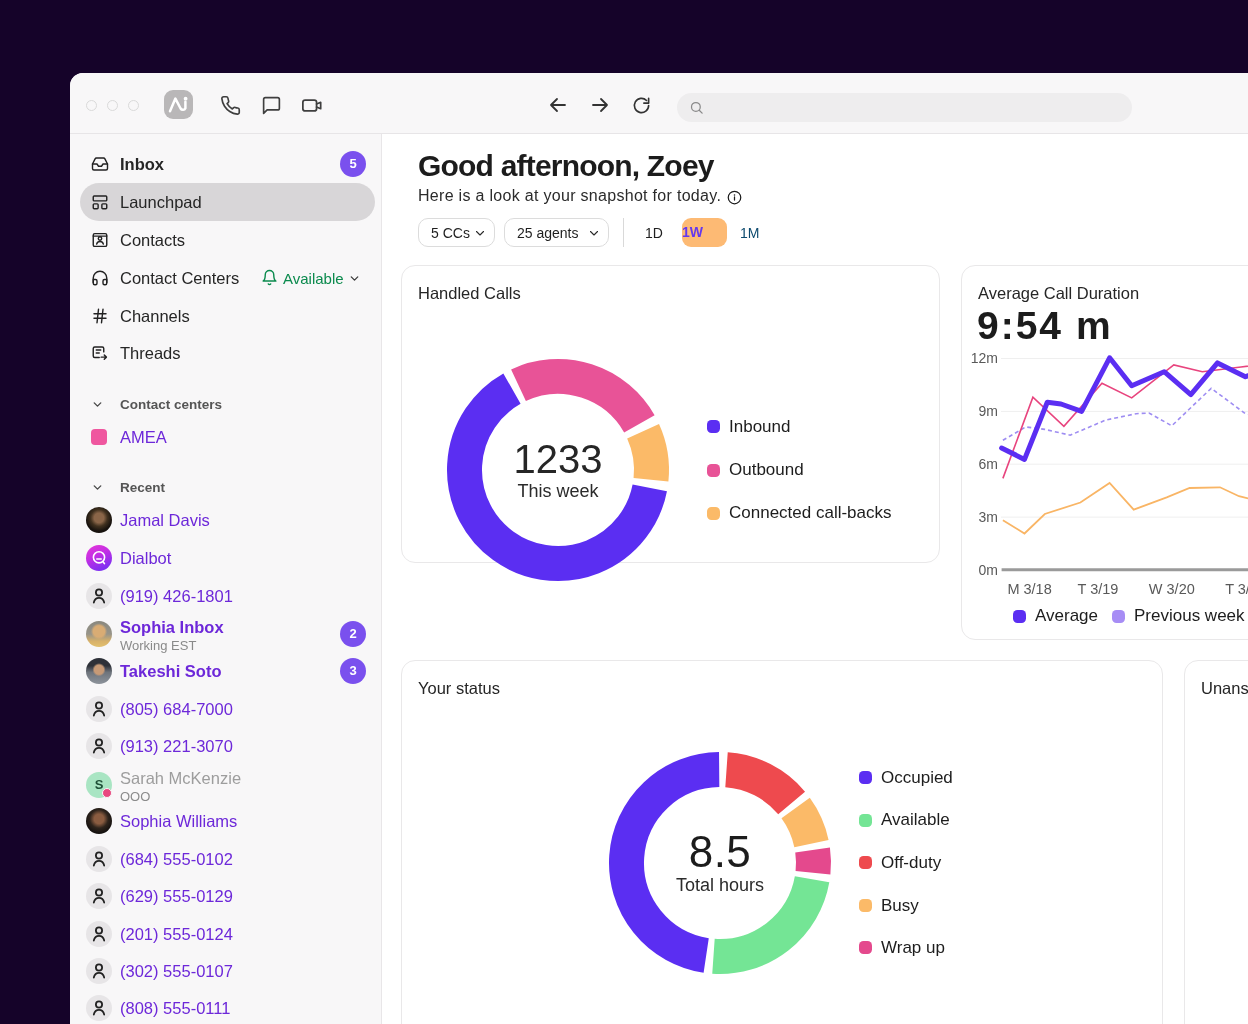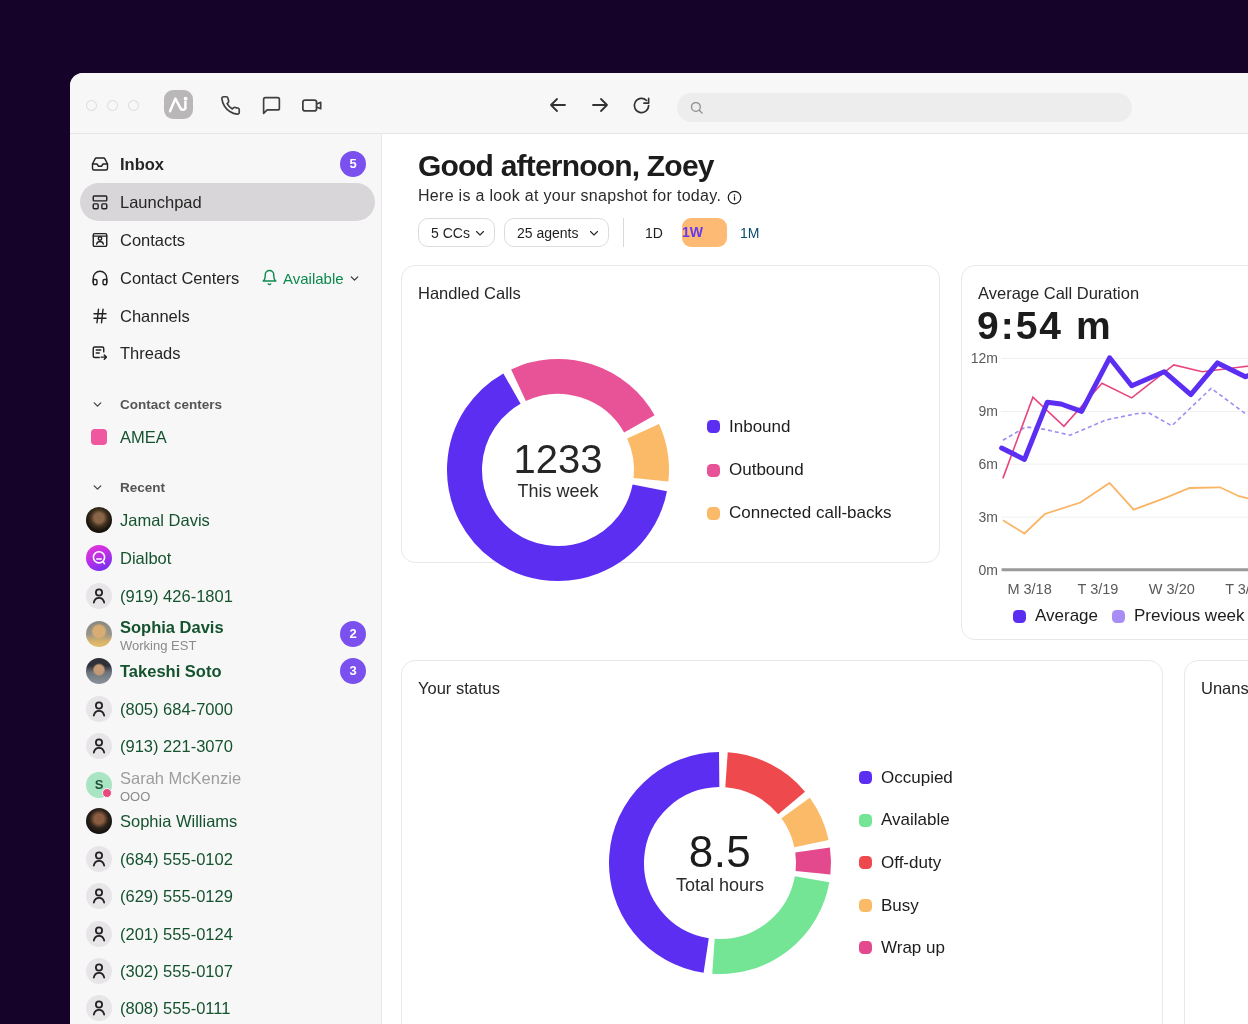--- a/index.html
+++ b/index.html
@@ -19,21 +19,21 @@
              background:#f8f7f8; border-right:1px solid #e8e6e8; }
   .srow { position:absolute; left:0; width:312px; height:38px; }
   .srow .sic { position:absolute; left:21px; top:10px; width:18px; height:18px; color:#2e2e2e; }
   .srow .stxt { position:absolute; left:50px; top:10px; font-size:16.5px; color:#262626; }
   .badge { position:absolute; left:270px; width:26px; height:26px; background:#7a50ee; border-radius:50%;
            color:#fff; font-size:13px; font-weight:bold; text-align:center; line-height:26px; }
   .pill-sel { position:absolute; left:10px; top:49px; width:295px; height:38px; background:#d8d6d8; border-radius:19px; }
   .shead { position:absolute; left:50px; font-size:13.5px; font-weight:bold; color:#555; }
   .schev { position:absolute; left:21px; width:13px; height:13px; color:#4a4a4a; }
   .avatar { position:absolute; left:16px; width:26px; height:26px; border-radius:50%; overflow:hidden; }
-  .aname { position:absolute; left:50px; font-size:16.5px; color:#14532d; }
+  .aname { position:absolute; left:50px; font-size:16.5px; color:#6d28d9; }
   .asub { position:absolute; left:50px; font-size:13px; color:#8a8a8a; }
   .main { position:absolute; left:313px; top:61px; width:865px; height:890px; background:#fff; }
   .card { position:absolute; background:#fff; border:1px solid #e9e8e9; border-radius:14px; }
   .ctitle { position:absolute; left:16px; top:18px; font-size:16.5px; color:#262626; }
   .lgd { position:absolute; display:flex; align-items:center; }
   .lgd .sq { width:13px; height:13px; border-radius:4.5px; margin-right:9px; }
   .lgd .lt { font-size:17px; color:#1d1d1d; }
 </style>
 </head>
 <body>
@@ -161,21 +161,21 @@
 
     <div class="avatar" style="top:448.6px; background:#e7e5e7">
       <svg width="26" height="26" viewBox="0 0 26 26" fill="none" stroke="#222" stroke-width="1.8" stroke-linecap="round">
           <circle cx="13" cy="9.5" r="3.1"></circle>
           <path d="M7.8 19.5c.7-3 2.7-4.6 5.2-4.6s4.5 1.6 5.2 4.6"></path>
         </svg>
     </div>
     <div class="aname" style="top:452.6px">(919) 426-1801</div>
 
     <div class="avatar" style="top:486.8px; background:radial-gradient(circle at 50% 40%, #d9ac74 0 28%, transparent 40%),linear-gradient(180deg,#8a887e 0%,#97948a 50%,#d8b169 78%,#e2c06e 100%)"></div>
-    <div class="aname" style="top:483.8px; font-weight:bold">Sophia Davis</div>
+    <div class="aname" style="top:483.8px; font-weight:bold">Sophia Inbox</div>
     <div class="asub" style="top:503.8px">Working EST</div>
     <div class="badge" style="top:486.8px">2</div>
 
     <div class="avatar" style="top:524px; background:radial-gradient(circle at 50% 45%, #c79a76 0 24%, transparent 34%),linear-gradient(180deg,#2e3138 0 30%,#6e747c 55%,#8d939b 100%)"></div>
     <div class="aname" style="top:528px; font-weight:bold">Takeshi Soto</div>
     <div class="badge" style="top:524px">3</div>
 
     <div class="avatar" style="top:561.6px; background:#e7e5e7">
       <svg width="26" height="26" viewBox="0 0 26 26" fill="none" stroke="#222" stroke-width="1.8" stroke-linecap="round">
           <circle cx="13" cy="9.5" r="3.1"></circle>

